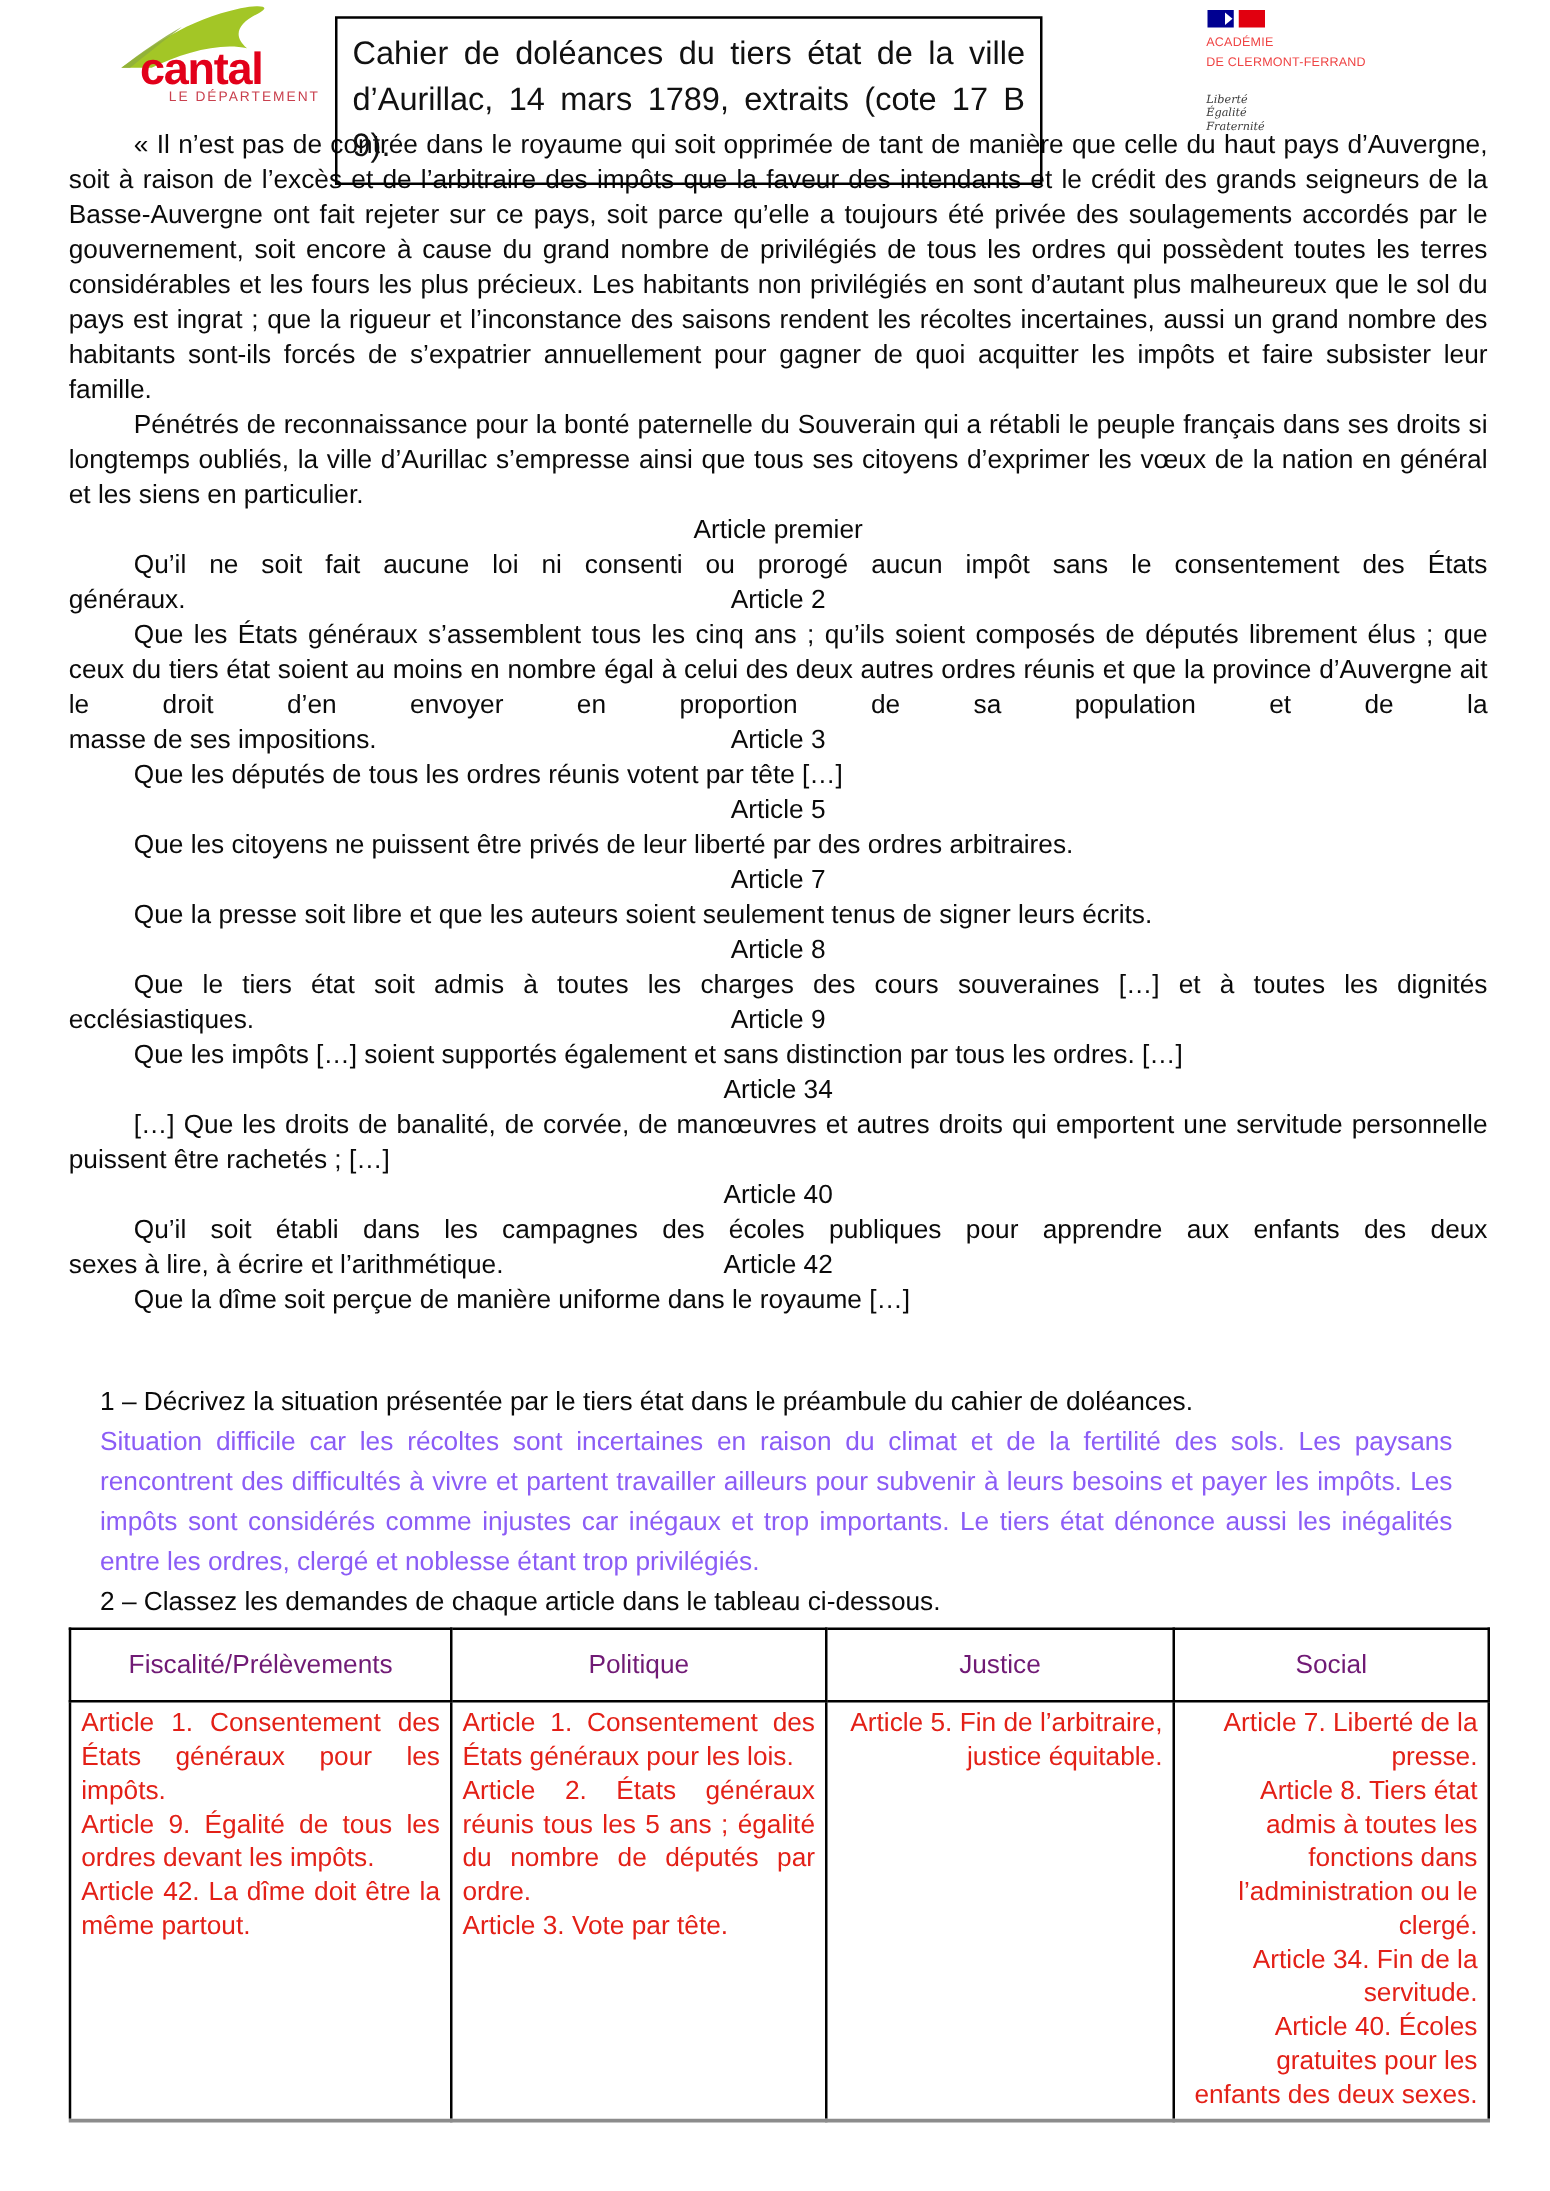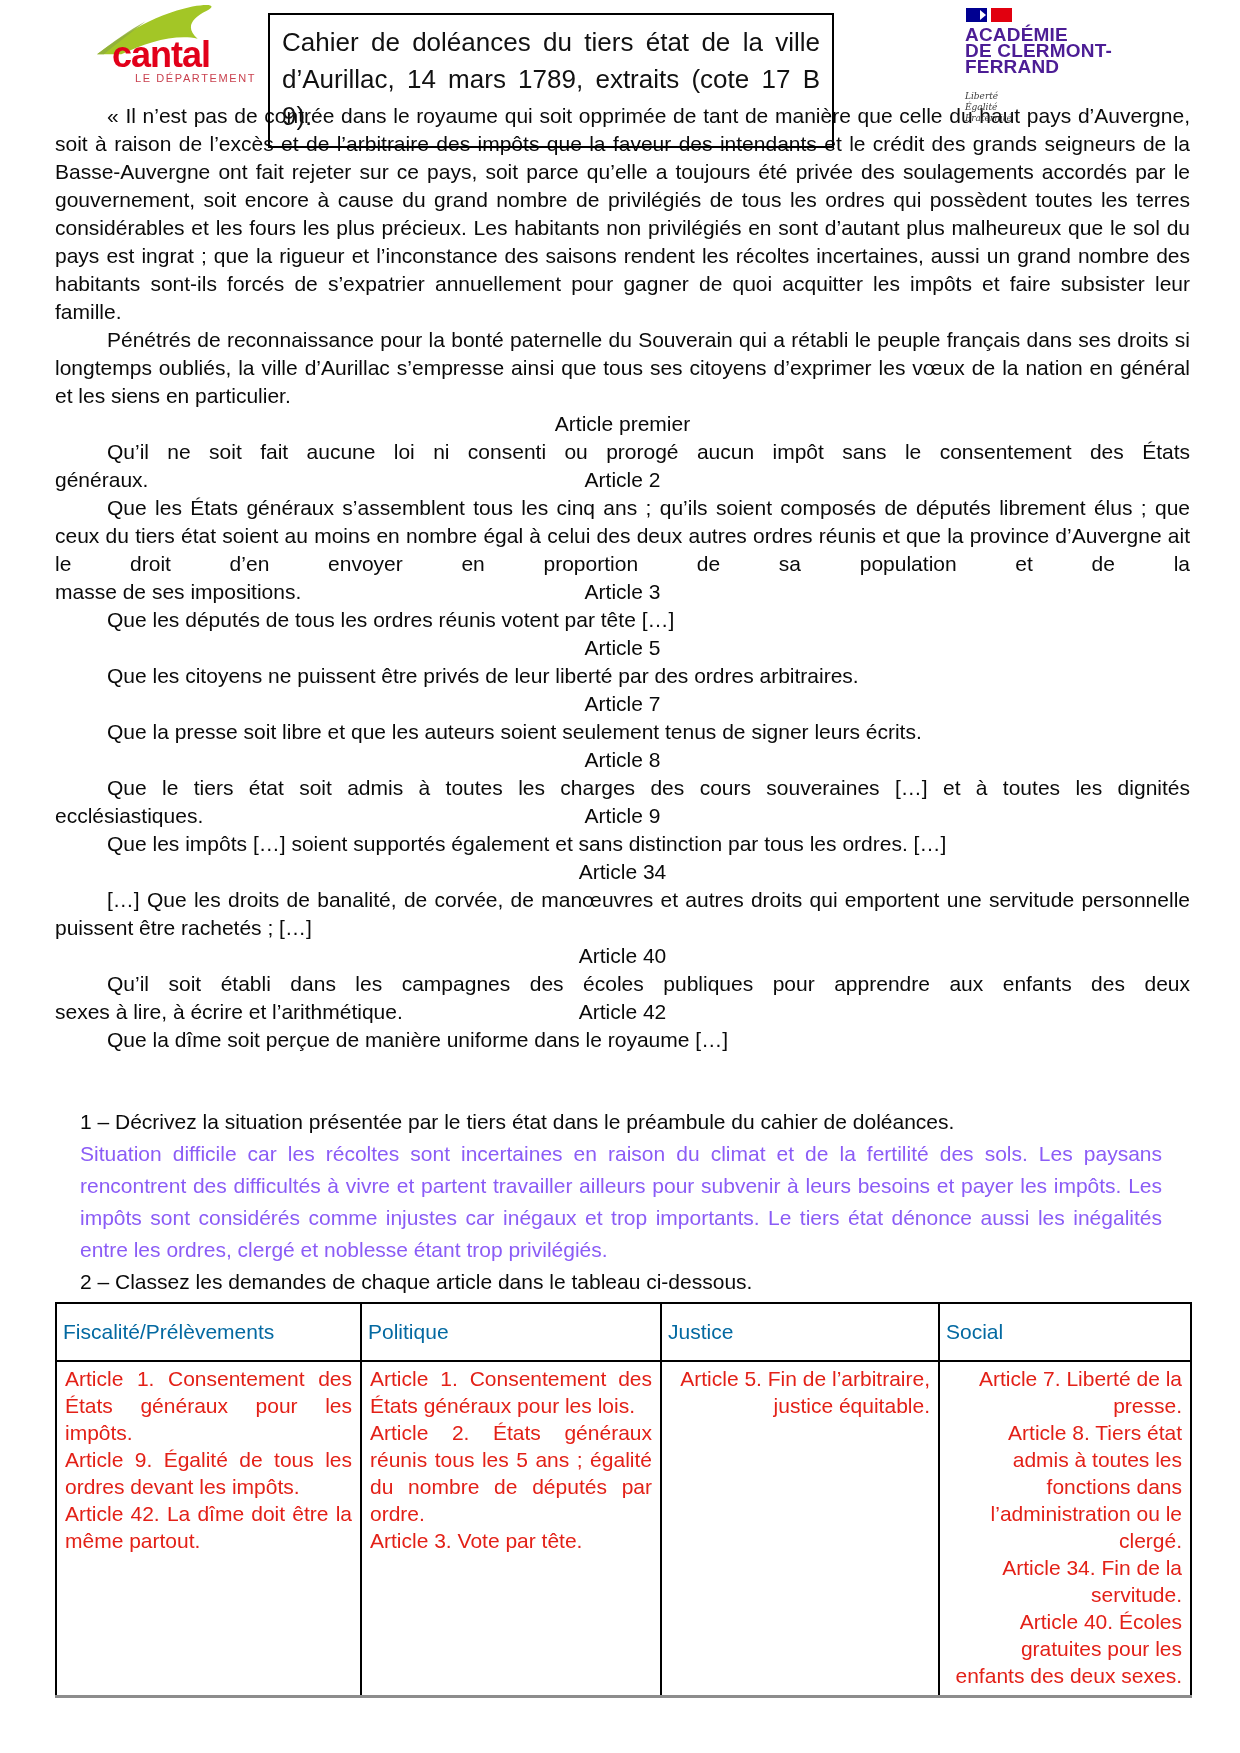--- a/index.html
+++ b/index.html
@@ -35,22 +35,22 @@
   .academie-logo { position: absolute; left: 965px; top: 8px; width: 200px; }
   .flag { display: flex; gap: 4px; margin-left: 1px; }
   .flag-blue { width: 21px; height: 14px; background: #000091; position: relative; }
   .flag-blue::after {
     content: ""; position: absolute; right: 1px; top: 2px;
     border-left: 6px solid #fff; border-top: 5px solid transparent;
     border-bottom: 5px solid transparent;
   }
   .flag-red { width: 21px; height: 14px; background: #e1000f; }
   .acad-name {
-    font-weight: bold; font-size: 19px; line-height: 16px;
-    color: #4c1d95; margin-top: 5px; letter-spacing: 0.2px;
+    font-weight: normal; font-size: 10px; line-height: 16px;
+    color: #ef4444; margin-top: 5px; letter-spacing: 0.2px;
   }
   .motto {
     font-family: "DejaVu Serif", serif; font-style: italic;
     font-size: 9px; line-height: 11px; color: #3a3a3a; margin-top: 16px;
   }
 
   
   .main { margin: 4px 50px 0 55px; font-size: 21px; line-height: 28px; }
   .para { margin: 0; text-align: justify; text-indent: 52px; }
   .pc-body { margin: 0; text-align: justify; text-align-last: justify; text-indent: 52px; }
@@ -65,21 +65,21 @@
   .answer { margin: 0; color: #8b5cf6; text-align: justify; }
 
   
   .doc-table {
     margin: 4px 50px 0 55px; border-collapse: collapse; table-layout: fixed;
     width: 1135px; font-size: 21px;
     border: 2px solid #000; border-bottom: 3px solid #8c8c8c;
   }
   .doc-table th, .doc-table td { border: 2px solid #000; }
   .doc-table th {
-    font-weight: normal; text-align: left; color: #0369a1;
+    font-weight: normal; text-align: center; color: #701a75;
     height: 38px; padding: 16px 6px; border-bottom: 2px solid #000;
   }
   .doc-table td {
     vertical-align: top; color: #e32017;
     padding: 3px 8px 6px 8px; line-height: 27px;
   }
   .doc-table td p { margin: 0; }
   .cell-just p { text-align: justify; }
   .cell-left p { text-align: right; }
 </style>

